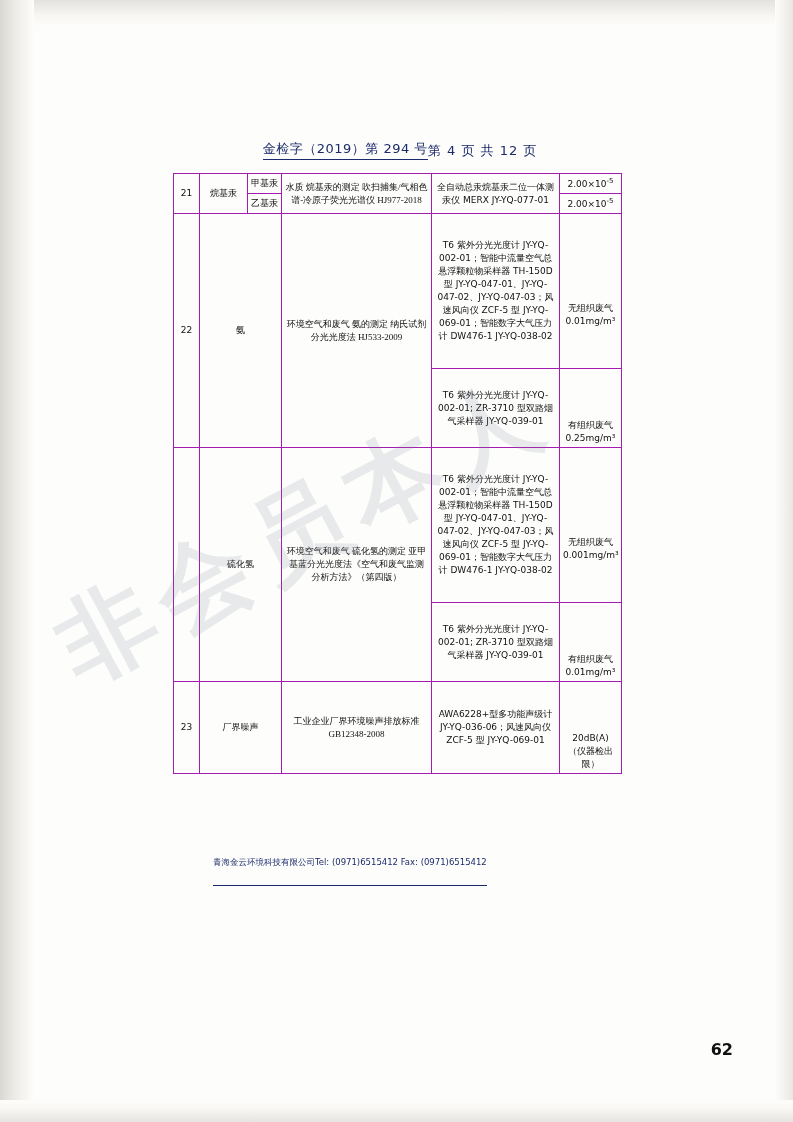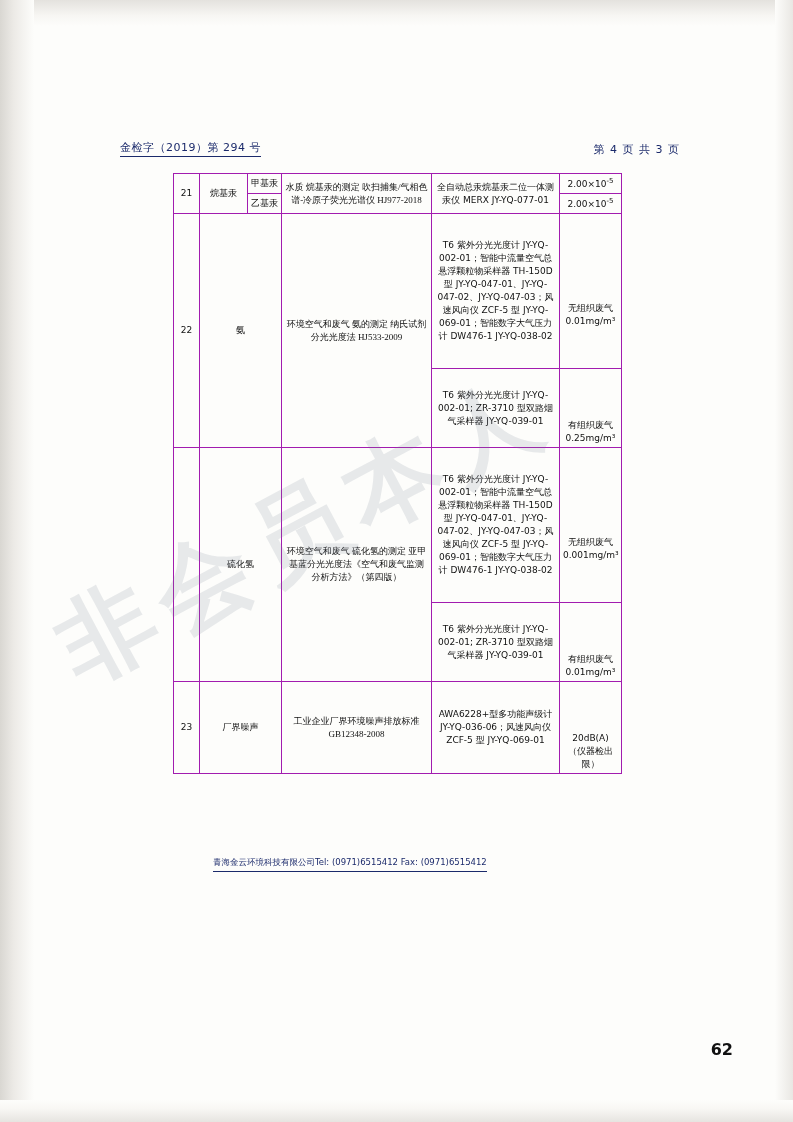--- a/index.html
+++ b/index.html
@@ -28,22 +28,22 @@
     background:linear-gradient(to top,#e6e4e0 0%,#f8f7f4 60%,#fdfdfb 100%);
   }
   .edge-right{
     position:absolute;right:0;top:0;width:18px;height:100%;
     background:linear-gradient(to left,#e9e7e3 0%,#fdfdfb 100%);
   }
 
   
   .hdr{
     position:absolute;left:120px;top:140px;width:560px;
-    font-size:11px;color:#1b2a6b;
-    display:flex;justify-content:space-between;align-items:flex-end;
+    font-size:13px;color:#1b2a6b;
+    display:flex;justify-content:center;align-items:flex-end;
   }
   .hdr .doc-no{
     border-bottom:1px solid #1b2a6b;
     padding-bottom:1px;
     letter-spacing:0.5px;
   }
   .hdr .pg{letter-spacing:1px;}
 
   
   .tbl-wrap{
@@ -90,39 +90,39 @@
     letter-spacing:12px;
     font-family:"DejaVu Sans","Liberation Sans",sans-serif;
     white-space:nowrap;
   }
 
   
   .footer{
     position:absolute;left:213px;top:855px;width:420px;
     font-size:8.5px;color:#1b2a6b;line-height:1.8;
   }
-  .footer .line1{border-bottom:1px solid #1b2a6b;display:inline-block;padding-bottom:1px;}
+  .footer .line1{border-bottom:1px solid #1b2a6b;display:inline-block;padding-bottom:15px;}
   .footer .co{color:#1b2a6b;}
   .pageno{
     position:absolute;right:60px;top:1040px;
     font-size:16px;font-weight:bold;color:#111;
   }
 </style>
 </head>
 <body>
 
 <div class="page">
   <div class="edge-top"></div>
   <div class="edge-left"></div>
   <div class="edge-right"></div>
   <div class="edge-bottom"></div>
 
   <div class="hdr">
     <span class="doc-no">金检字（2019）第 294 号</span>
-    <span class="pg">第 4 页  共 3 页</span>
+    <span class="pg">第 4 页  共 12 页</span>
   </div>
 
   <div class="tbl-wrap">
     <table class="main">
       <colgroup>
         <col class="c-no">
           <col class="c-item">
           <col class="c-sub">
           <col class="c-method">
           <col class="c-equip">

